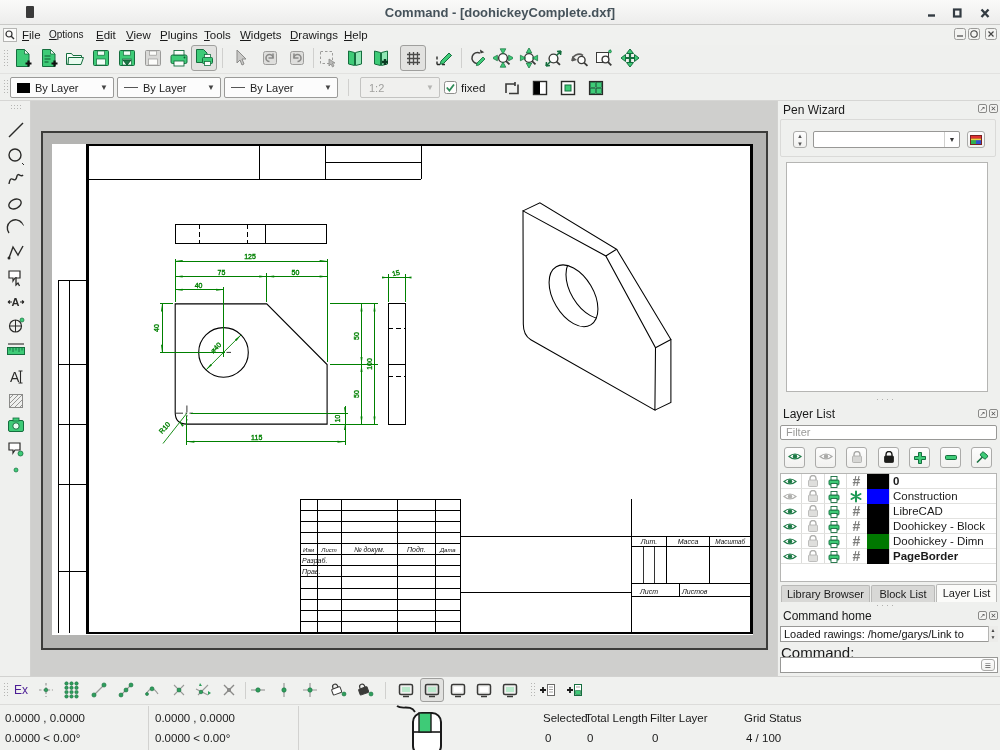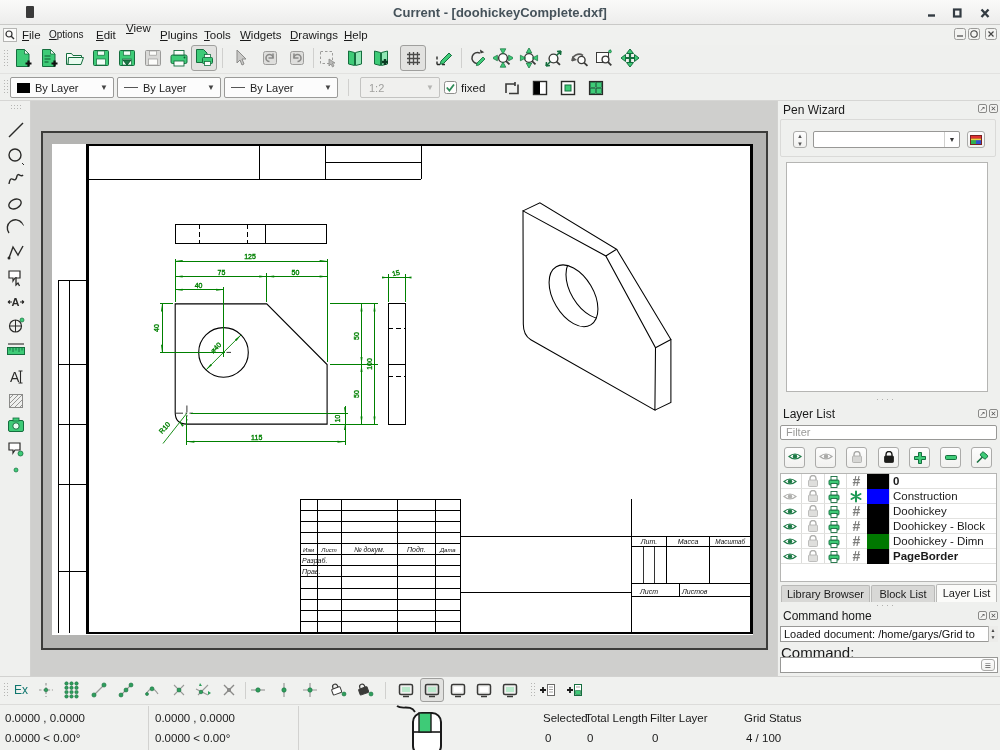--- a/index.html
+++ b/index.html
@@ -7,37 +7,37 @@
 .tbtn{position:absolute;width:26px;height:26px;display:flex;align-items:center;justify-content:center}
 .pressed{background:#e2e2e0;border:1px solid #9f9f9d;border-radius:3px}
 .sep{position:absolute;width:1px;background:#d0d0ce}
 .dots{position:absolute;width:6px;background-image:radial-gradient(circle,#b5b5b3 1px,transparent 1px);background-size:3px 3px}
 .combo{position:absolute;height:21px;background:#fcfcfc;border:1px solid #9a9a98;border-radius:2px;display:flex;align-items:center;font-size:11px;color:#222}
 .combo .arr{margin-left:auto;margin-right:5px;font-size:8px;color:#444}
 .dockbtn{position:absolute;width:9px;height:9px;border:1px solid #8a8a88;border-radius:2px;background:#f4f4f2;font-size:7px;line-height:7px;text-align:center;color:#555}
 .sbtn{position:absolute;border:1px solid #ababa9;border-radius:3px;background:linear-gradient(#fdfdfd,#f1f1ef)}
 </style></head><body>
 <div class="abs" style="left:0;top:0;width:1000px;height:25px;background:linear-gradient(#fafaf9,#ededec);border-bottom:1px solid #c9c9c7"></div>
-<div class="abs" style="left:0;top:0;width:1000px;height:25px;text-align:center;line-height:25px;font-weight:bold;font-size:13px;color:#45525a">Current - [doohickeyComplete.dxf]</div>
+<div class="abs" style="left:0;top:0;width:1000px;height:25px;text-align:center;line-height:25px;font-weight:bold;font-size:13px;color:#45525a">Command - [doohickeyComplete.dxf]</div>
 <div class="abs" style="left:26px;top:6px;width:8px;height:12px;background:#3a3a3a;border-radius:1px"></div>
 <svg class="abs" style="left:920px;top:0" width="80" height="25" viewBox="0 0 80 25">
     <path d="M8,15.5 h7" stroke="#333b42" stroke-width="2.4"></path>
     <rect x="34" y="9.5" width="6.5" height="7" fill="none" stroke="#333b42" stroke-width="2.2"></rect>
     <path d="M61.5,9.5 l7,7.5 M68.5,9.5 l-7,7.5" stroke="#333b42" stroke-width="2.3"></path>
   </svg>
 <div class="abs" style="left:0;top:25px;width:1000px;height:20px;background:#f0f1ef"></div>
 <svg class="abs" style="left:3px;top:28px" width="14" height="14" viewBox="0 0 14 14">
     <rect x="0.5" y="0.5" width="13" height="13" fill="#fbfbfa" stroke="#b5b5b3"></rect>
     <circle cx="6" cy="6" r="3" fill="none" stroke="#333" stroke-width="1.2"></circle>
     <path d="M8,8 L11,11" stroke="#333" stroke-width="1.4"></path>
   </svg>
 <div class="abs" style="left:22px;top:25px;height:20px;line-height:20px;font-size:11.5px"><u>F</u>ile</div>
 <div class="abs" style="left:49px;top:25px;height:20px;line-height:20px;font-size:10px"><u>O</u>ptions</div>
 <div class="abs" style="left:96px;top:25px;height:20px;line-height:20px;font-size:11.5px"><u>E</u>dit</div>
-<div class="abs" style="left:126px;top:18px;height:20px;line-height:20px;font-size:11.5px"><u>V</u>iew</div>
+<div class="abs" style="left:126px;top:25px;height:20px;line-height:20px;font-size:11.5px"><u>V</u>iew</div>
 <div class="abs" style="left:160px;top:25px;height:20px;line-height:20px;font-size:11.5px"><u>P</u>lugins</div>
 <div class="abs" style="left:204px;top:25px;height:20px;line-height:20px;font-size:11.5px"><u>T</u>ools</div>
 <div class="abs" style="left:240px;top:25px;height:20px;line-height:20px;font-size:11.5px"><u>W</u>idgets</div>
 <div class="abs" style="left:290px;top:25px;height:20px;line-height:20px;font-size:11.5px"><u>D</u>rawings</div>
 <div class="abs" style="left:344px;top:25px;height:20px;line-height:20px;font-size:11.5px"><u>H</u>elp</div>
 <svg class="abs" style="left:954px;top:28px" width="12" height="12" viewBox="0 0 12 12">
     <rect x="0.5" y="0.5" width="11" height="11" rx="2" fill="#f3f3f1" stroke="#9b9b99"></rect>
     <path d="M3,8 h6" stroke="#444" stroke-width="1.2"></path>
   </svg>
 <svg class="abs" style="left:968px;top:28px" width="12" height="12" viewBox="0 0 12 12">
@@ -643,21 +643,21 @@
     <path d="M4,5 v-1.5 a3,3 0 0,1 6,0 V5" fill="none" stroke="#b0b0ae" stroke-width="1.4"></path>
     <rect x="2.5" y="5" width="9" height="6.5" rx="1" fill="#dededc" stroke="#b0b0ae" stroke-width="0.8"></rect>
   </svg>
 <svg class="abs" style="left:827px;top:505px" width="14" height="13" viewBox="0 0 14 13">
     <rect x="2" y="5" width="10" height="5" rx="1" fill="#3ecb77" stroke="#156e3e" stroke-width="0.9"></rect>
     <rect x="4" y="1.5" width="6" height="3.5" fill="#fff" stroke="#156e3e" stroke-width="0.9"></rect>
     <rect x="4" y="8.5" width="6" height="4" fill="#fff" stroke="#156e3e" stroke-width="0.9"></rect>
   </svg>
 <div class="abs" style="left:848px;top:504px;width:17px;height:15px;font-weight:bold;color:#7d7d7b;font-size:14px;text-align:center;line-height:15px">#</div>
 <div class="abs" style="left:867px;top:504px;width:22px;height:15px;background:#000000"></div>
-<div class="abs" style="left:893px;top:504px;height:15px;line-height:15px;font-size:11.5px;font-weight:normal">Doohickey</div>
+<div class="abs" style="left:893px;top:504px;height:15px;line-height:15px;font-size:11.5px;font-weight:normal">LibreCAD</div>
 <div class="abs" style="left:781px;top:533px;width:215px;height:1px;background:#e2e2e0"></div>
 <svg class="abs" style="left:783px;top:521px" width="14" height="11" viewBox="0 0 14 11">
     <path d="M1,5.5 Q7,0.5 13,5.5 Q7,10.5 1,5.5 Z" fill="#fff" stroke="#1d7a46" stroke-width="1.2"></path>
     <circle cx="7" cy="5.5" r="2.2" fill="#1d7a46"></circle>
   </svg>
 <svg class="abs" style="left:806px;top:520px" width="14" height="13" viewBox="0 0 14 13">
     <path d="M4,5 v-1.5 a3,3 0 0,1 6,0 V5" fill="none" stroke="#b0b0ae" stroke-width="1.4"></path>
     <rect x="2.5" y="5" width="9" height="6.5" rx="1" fill="#dededc" stroke="#b0b0ae" stroke-width="0.8"></rect>
   </svg>
 <svg class="abs" style="left:827px;top:520px" width="14" height="13" viewBox="0 0 14 13">
@@ -703,29 +703,29 @@
 <div class="abs" style="left:867px;top:549px;width:22px;height:15px;background:#000000"></div>
 <div class="abs" style="left:893px;top:549px;height:15px;line-height:15px;font-size:11.5px;font-weight:bold">PageBorder</div>
 <div class="abs" style="left:781px;top:585px;width:89px;height:17px;background:#d8d8d6;border:1px solid #b9b9b7;border-bottom:0;border-radius:2px 2px 0 0;text-align:center;line-height:16px;font-size:11px">Library Browser</div>
 <div class="abs" style="left:871px;top:585px;width:64px;height:17px;background:#d8d8d6;border:1px solid #b9b9b7;border-bottom:0;border-radius:2px 2px 0 0;text-align:center;line-height:16px;font-size:11px">Block List</div>
 <div class="abs" style="left:936px;top:584px;width:61px;height:18px;background:#fbfbf9;border:1px solid #b9b9b7;border-bottom:0;border-radius:2px 2px 0 0;text-align:center;line-height:17px;font-size:11px">Layer List</div>
 <div class="abs" style="left:875px;top:604px;width:22px;height:3px;background-image:radial-gradient(circle,#b0b0ae 1px,transparent 1px);background-size:5px 3px"></div>
 <div class="abs" style="left:783px;top:609px;font-size:12px;color:#191919">Command home</div>
 <div class="dockbtn" style="left:978px;top:611px">↗</div>
 <div class="dockbtn" style="left:989px;top:611px">✕</div>
 <div class="abs" style="left:780px;top:626px;width:218px;height:16px;background:#fff;border:1px solid #989896"></div>
-<div class="abs" style="left:784px;top:627px;font-size:11px;line-height:14px;color:#111;white-space:nowrap;overflow:hidden;width:204px">Loaded document: /home/garys/Grid to</div>
+<div class="abs" style="left:784px;top:627px;font-size:11px;line-height:14px;color:#111;white-space:nowrap;overflow:hidden;width:204px">Loaded rawings: /home/garys/Link to</div>
 <div class="abs" style="left:988px;top:626px;width:10px;height:16px;border-left:1px solid #b5b5b3;background:#ececea"></div>
 <div class="abs" style="left:989px;top:627px;font-size:5px;color:#444;line-height:7px;text-align:center;width:8px">▲<br>▼</div>
 <div class="abs" style="left:781px;top:644px;font-size:15px">Command:</div>
 <div class="abs" style="left:780px;top:657px;width:218px;height:16px;background:#fff;border:1px solid #989896"></div>
 <div class="sbtn" style="left:981px;top:659px;width:14px;height:12px;font-size:7px;line-height:12px;text-align:center;color:#555">☰</div>
 <div class="abs" style="left:0;top:676px;width:1000px;height:28px;background:#f0f1ef;border-top:1px solid #d2d2d0"></div>
 <div class="dots" style="left:3px;top:682px;height:16px"></div>
-<div class="abs" style="left:14px;top:676px;height:28px;line-height:28px;font-size:12px;color:#0f766e">Ex</div>
+<div class="abs" style="left:14px;top:676px;height:28px;line-height:28px;font-size:12px;color:#4c1d95">Ex</div>
 <div class="abs" style="left:34px;top:678px;width:24px;height:24px;display:flex;align-items:center;justify-content:center;">
     <svg width="18" height="18" viewBox="0 0 18 18">
       <path d="M9,2 v14 M2,9 h14" stroke="#9a9a98" stroke-width="1.2" stroke-dasharray="2.5 1.8"></path>
       <circle cx="9" cy="9" r="1.8" fill="#2e9e5b" stroke="#156e3e" stroke-width="0.6"></circle>
     </svg>
   </div>
 <div class="abs" style="left:60px;top:678px;width:24px;height:24px;display:flex;align-items:center;justify-content:center;">
     <svg width="18" height="18" viewBox="0 0 18 18">
       <circle cx="3.5" cy="2.5" r="1.7" fill="#2e9e5b" stroke="#156e3e" stroke-width="0.6"></circle>
       <circle cx="3.5" cy="6.8" r="1.7" fill="#2e9e5b" stroke="#156e3e" stroke-width="0.6"></circle>

